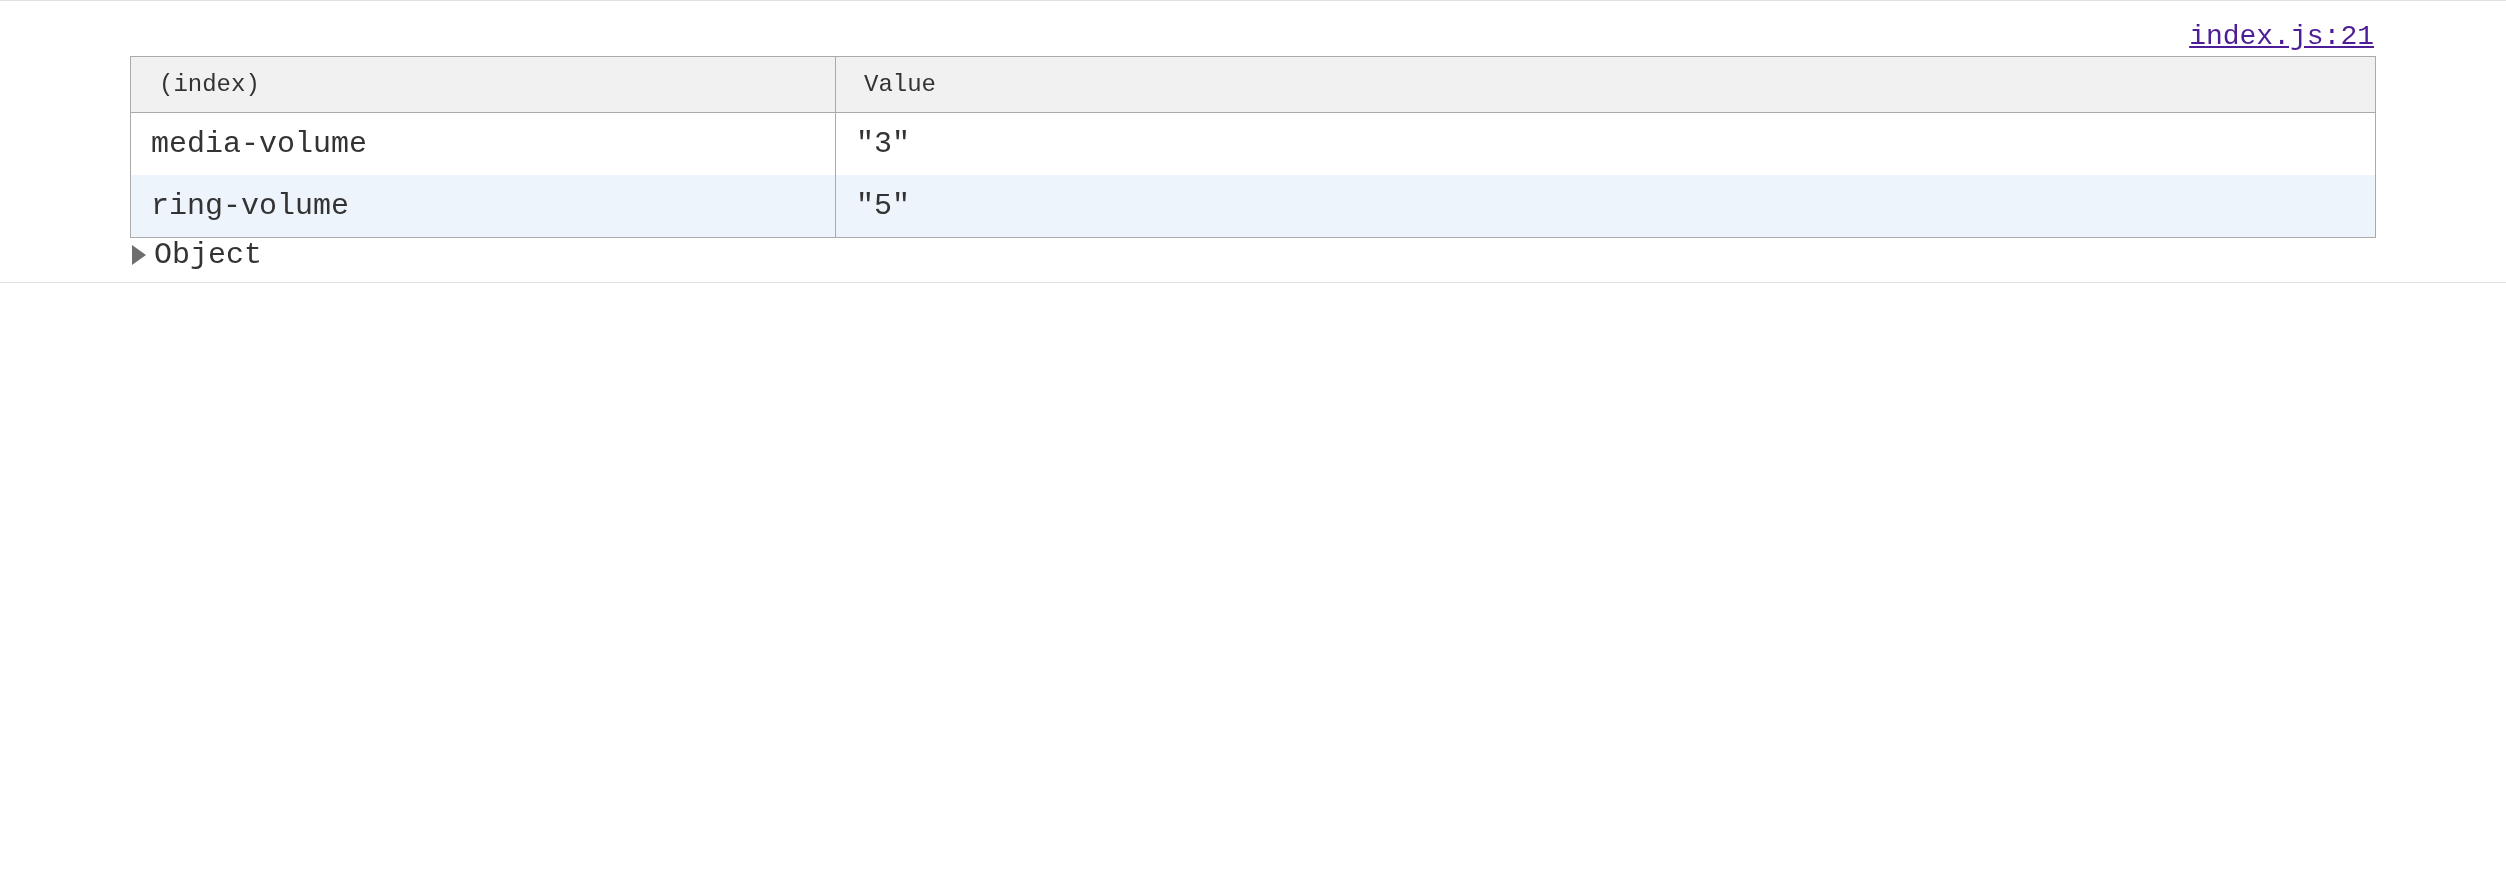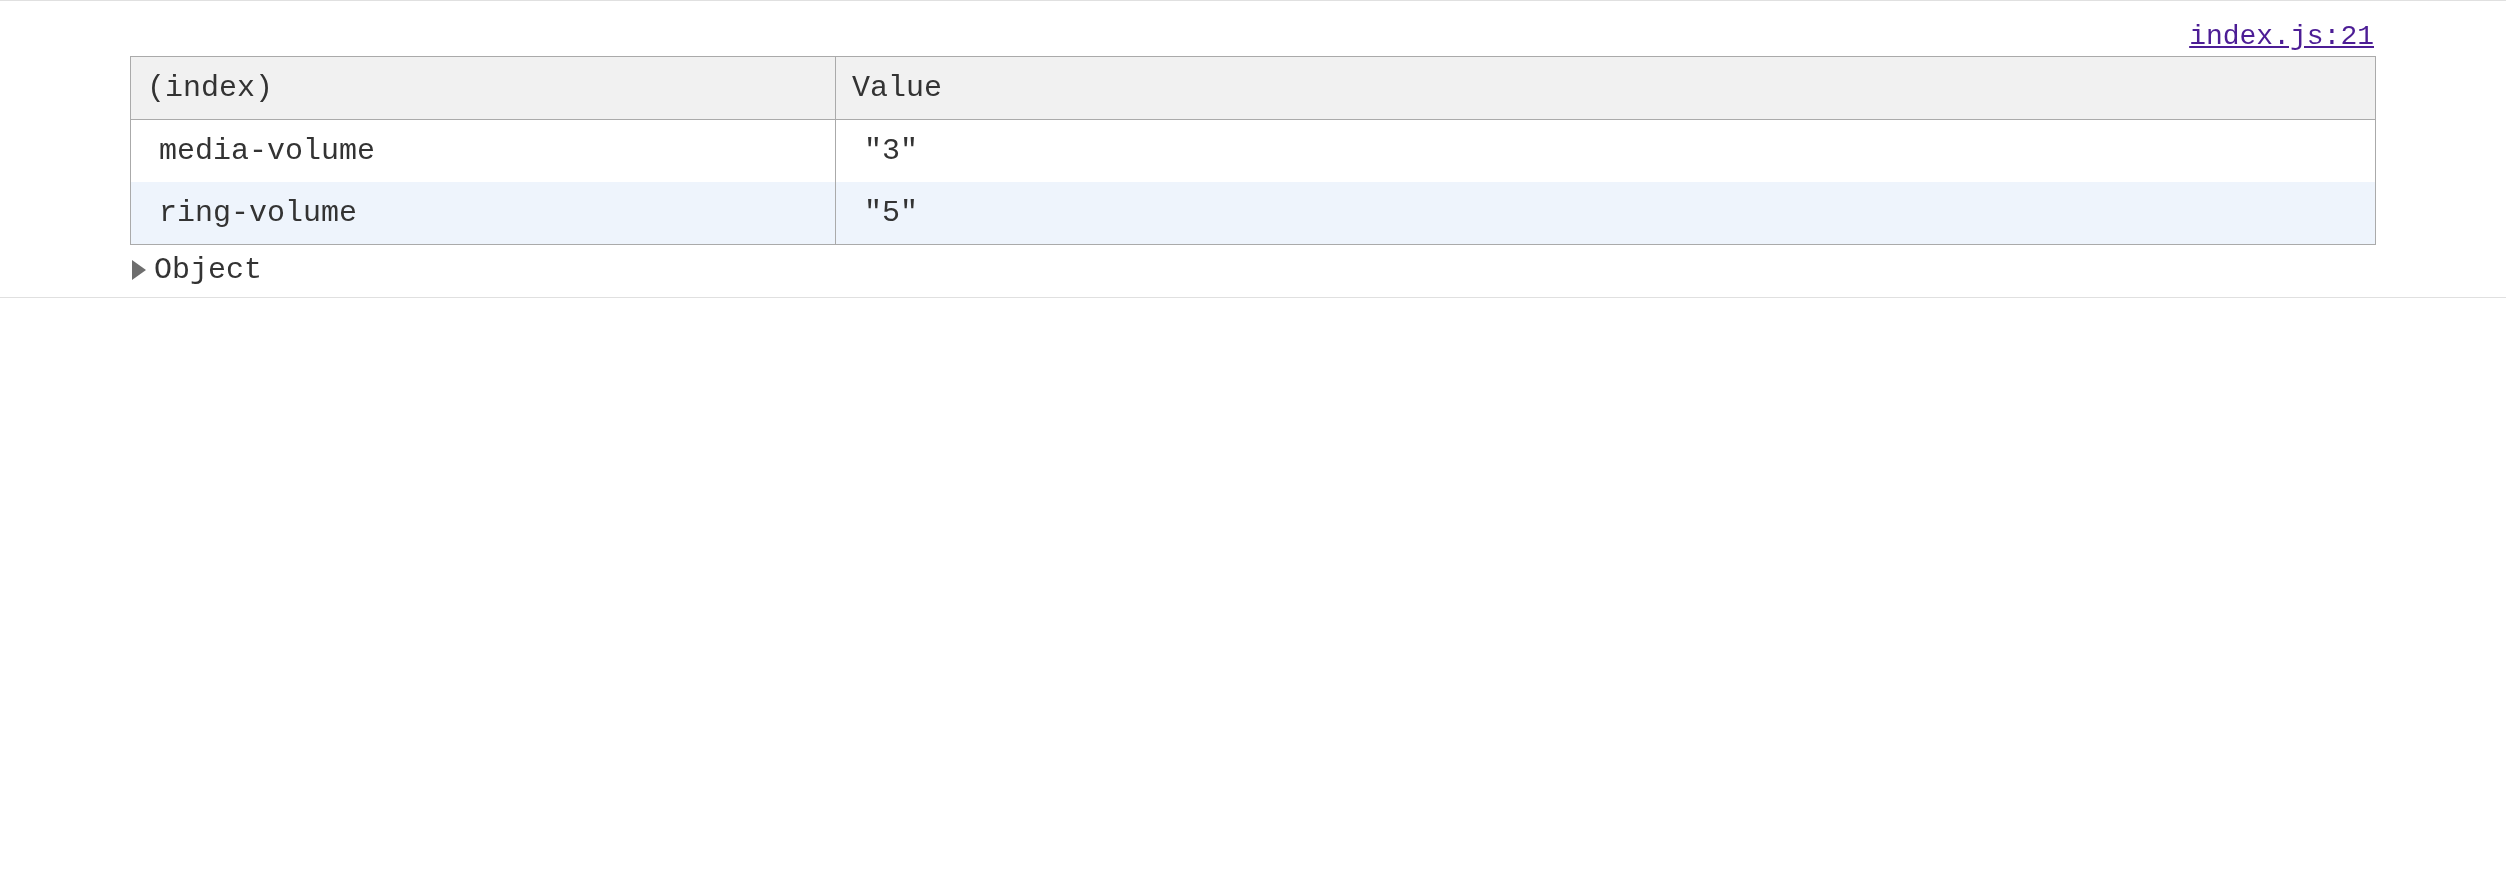--- a/index.html
+++ b/index.html
@@ -31,48 +31,48 @@
       width: 100%;
       border-collapse: collapse;
       border: 1px solid #aaa;
     }
     .console-table thead tr {
       background: #f1f1f1;
     }
     .console-table th {
       text-align: left;
       font-weight: normal;
-      padding: 14px 16px;
+      padding: 14px 28px;
       border-bottom: 1px solid #aaa;
       color: #333;
-      font-size: 30px;
+      font-size: 24px;
     }
     .console-table th:first-child {
       width: 705px;
       border-right: 1px solid #aaa;
     }
     .console-table td {
-      padding: 14px 28px;
+      padding: 14px 20px;
       font-size: 30px;
       color: #333;
     }
     .console-table td:first-child {
       border-right: 1px solid #aaa;
     }
     .console-table tbody tr:nth-child(even) {
       background: #eef4fc;
     }
     .console-table tbody tr:nth-child(odd) {
       background: #ffffff;
     }
     .value-cell {
       color: #b31412;
     }
     .object-expand {
-      margin-top: 8px;
+      margin-top: 0;
       display: flex;
       align-items: center;
       gap: 0px;
       color: #333;
       font-size: 30px;
       padding-left: 2px;
     }
     .triangle {
       display: inline-block;
       width: 0;

